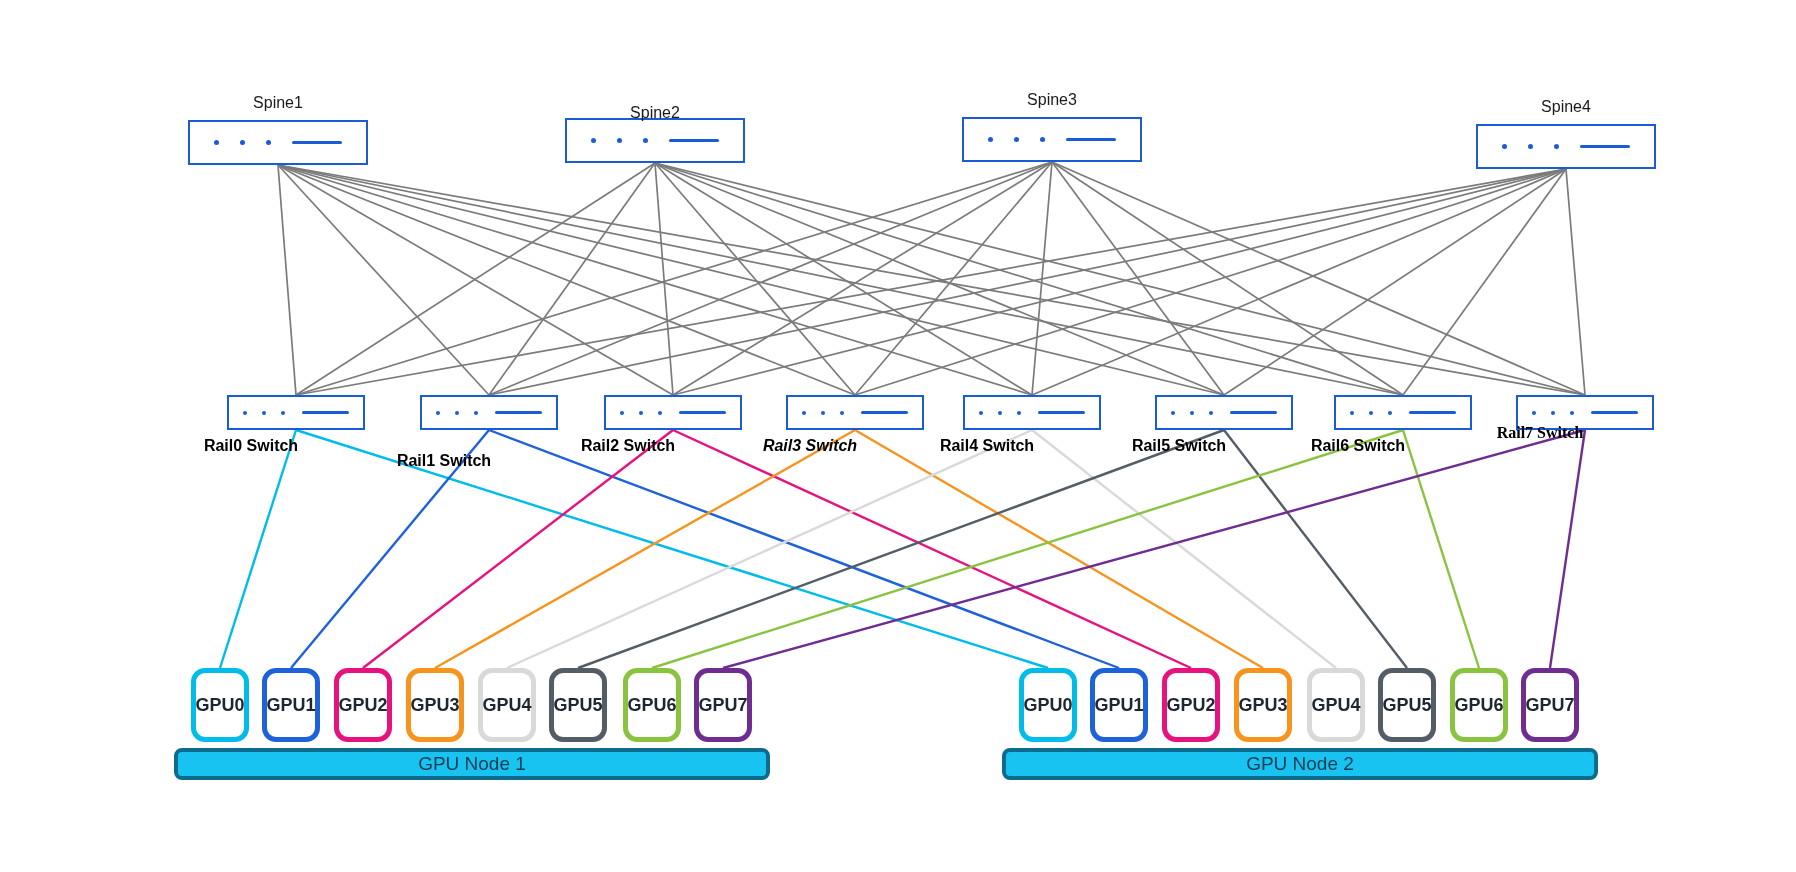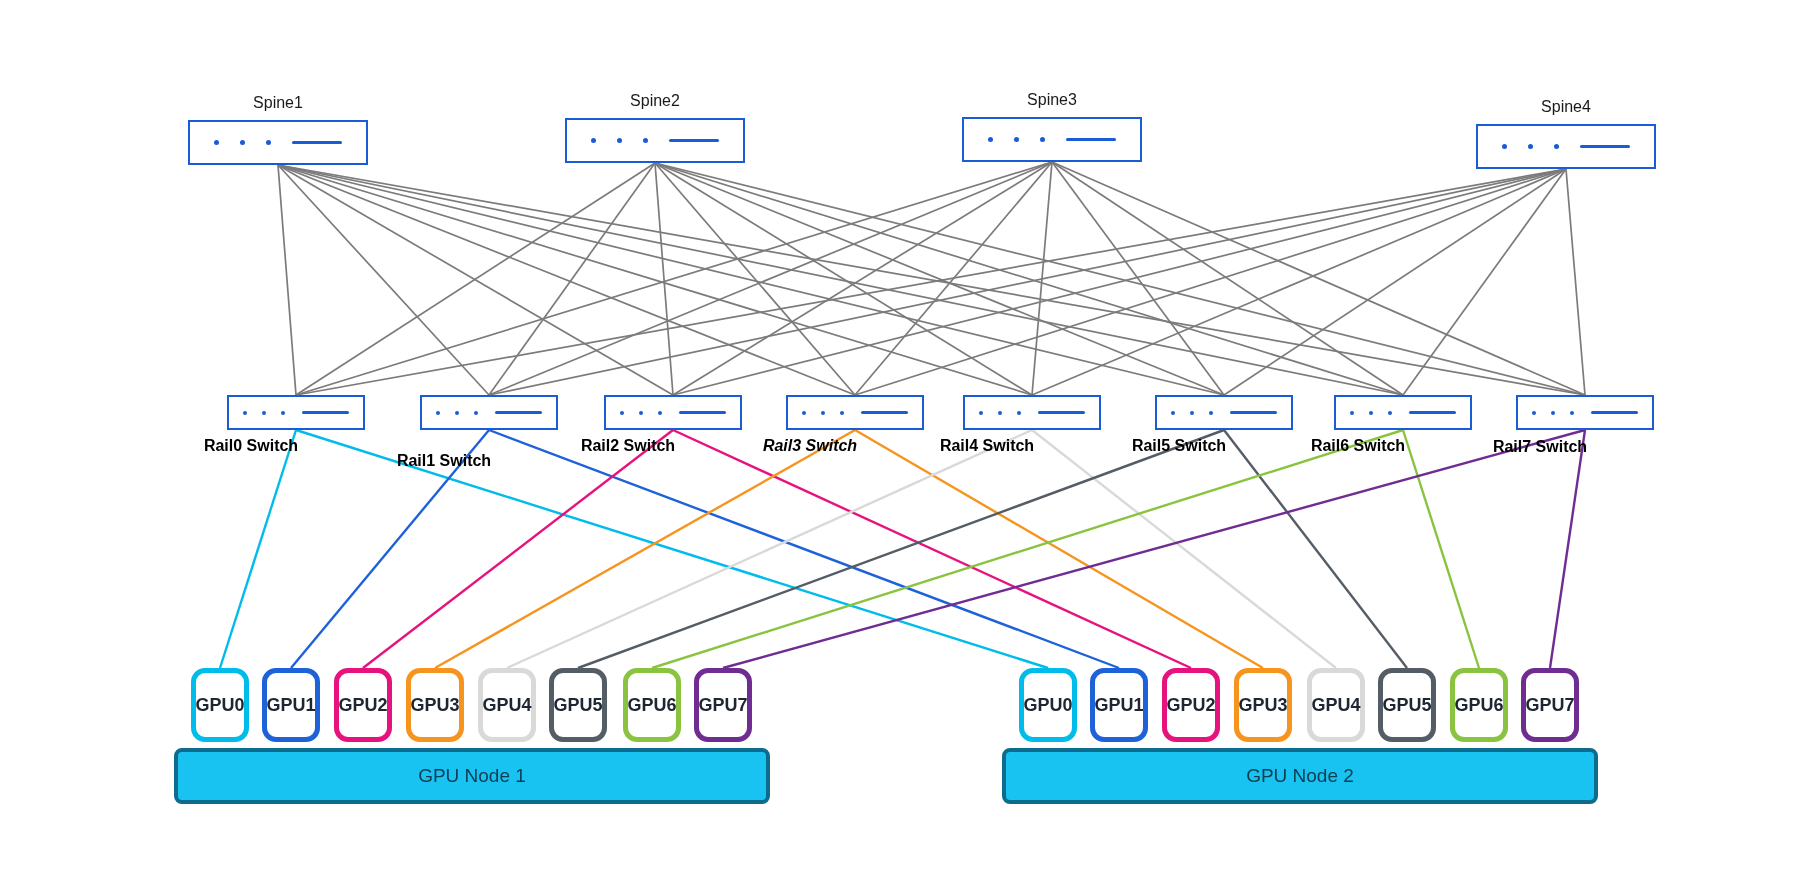--- a/index.html
+++ b/index.html
@@ -109,21 +109,21 @@
     </div>
     <div class="lbl spine-lbl" style="left: 188px; top: 94px; width: 180px;">Spine1</div>
     <div class="box switch spine-switch" style="left: 565px; top: 118px; width: 180px; height: 45px;">
       <div class="dots">
         <span class="dot"></span>
         <span class="dot"></span>
         <span class="dot"></span>
       </div>
       <span class="portbar"></span>
     </div>
-    <div class="lbl spine-lbl" style="left: 565px; top: 92px; width: 180px;">Spine2</div>
+    <div class="lbl spine-lbl" style="left: 565px; top: 104px; width: 180px;">Spine2</div>
     <div class="box switch spine-switch" style="left: 962px; top: 117px; width: 180px; height: 45px;">
       <div class="dots">
         <span class="dot"></span>
         <span class="dot"></span>
         <span class="dot"></span>
       </div>
       <span class="portbar"></span>
     </div>
     <div class="lbl spine-lbl" style="left: 962px; top: 91px; width: 180px;">Spine3</div>
     <div class="box switch spine-switch" style="left: 1476px; top: 124px; width: 180px; height: 45px;">
@@ -199,31 +199,31 @@
     </div>
     <div class="lbl rail-lbl" style="left: 1278px; top: 437px; width: 160px;">Rail6 Switch</div>
     <div class="box switch rail-switch" style="left: 1516px; top: 395px; width: 138px; height: 35px;">
       <div class="dots">
         <span class="dot"></span>
         <span class="dot"></span>
         <span class="dot"></span>
       </div>
       <span class="portbar"></span>
     </div>
-    <div class="lbl rail-lbl" style="left: 1460px; top: 438px; width: 160px;">Rail7 Switch</div>
-    <div class="nodebar" style="left: 174px; top: 748px; width: 596px; height: 56px; background: rgb(24, 195, 242); border: 4px solid rgb(13, 107, 141); color: rgb(15, 62, 82);">GPU Node 1</div>
+    <div class="lbl rail-lbl" style="left: 1460px; top: 424px; width: 160px; font-family: Liberation Serif, serif;">Rail7 Switch</div>
+    <div class="nodebar" style="left: 174px; top: 748px; width: 596px; height: 32px; background: rgb(24, 195, 242); border: 4px solid rgb(13, 107, 141); color: rgb(15, 62, 82);">GPU Node 1</div>
     <div class="gpu" style="left: 191px; top: 668px; width: 58px; height: 74px; border-color: rgb(0, 188, 235);">GPU0</div>
     <div class="gpu" style="left: 262px; top: 668px; width: 58px; height: 74px; border-color: rgb(30, 98, 217);">GPU1</div>
     <div class="gpu" style="left: 334px; top: 668px; width: 58px; height: 74px; border-color: rgb(230, 18, 125);">GPU2</div>
     <div class="gpu" style="left: 406px; top: 668px; width: 58px; height: 74px; border-color: rgb(246, 148, 30);">GPU3</div>
     <div class="gpu" style="left: 478px; top: 668px; width: 58px; height: 74px; border-color: rgb(217, 217, 215);">GPU4</div>
     <div class="gpu" style="left: 549px; top: 668px; width: 58px; height: 74px; border-color: rgb(84, 93, 102);">GPU5</div>
     <div class="gpu" style="left: 623px; top: 668px; width: 58px; height: 74px; border-color: rgb(138, 195, 63);">GPU6</div>
     <div class="gpu" style="left: 694px; top: 668px; width: 58px; height: 74px; border-color: rgb(111, 44, 145);">GPU7</div>
-    <div class="nodebar" style="left: 1002px; top: 748px; width: 596px; height: 56px; background: rgb(24, 195, 242); border: 4px solid rgb(13, 107, 141); color: rgb(15, 62, 82);">GPU Node 2</div>
+    <div class="nodebar" style="left: 1002px; top: 748px; width: 596px; height: 32px; background: rgb(24, 195, 242); border: 4px solid rgb(13, 107, 141); color: rgb(15, 62, 82);">GPU Node 2</div>
     <div class="gpu" style="left: 1019px; top: 668px; width: 58px; height: 74px; border-color: rgb(0, 188, 235);">GPU0</div>
     <div class="gpu" style="left: 1090px; top: 668px; width: 58px; height: 74px; border-color: rgb(30, 98, 217);">GPU1</div>
     <div class="gpu" style="left: 1162px; top: 668px; width: 58px; height: 74px; border-color: rgb(230, 18, 125);">GPU2</div>
     <div class="gpu" style="left: 1234px; top: 668px; width: 58px; height: 74px; border-color: rgb(246, 148, 30);">GPU3</div>
     <div class="gpu" style="left: 1307px; top: 668px; width: 58px; height: 74px; border-color: rgb(217, 217, 215);">GPU4</div>
     <div class="gpu" style="left: 1378px; top: 668px; width: 58px; height: 74px; border-color: rgb(84, 93, 102);">GPU5</div>
     <div class="gpu" style="left: 1450px; top: 668px; width: 58px; height: 74px; border-color: rgb(138, 195, 63);">GPU6</div>
     <div class="gpu" style="left: 1521px; top: 668px; width: 58px; height: 74px; border-color: rgb(111, 44, 145);">GPU7</div>
   </div>
 

